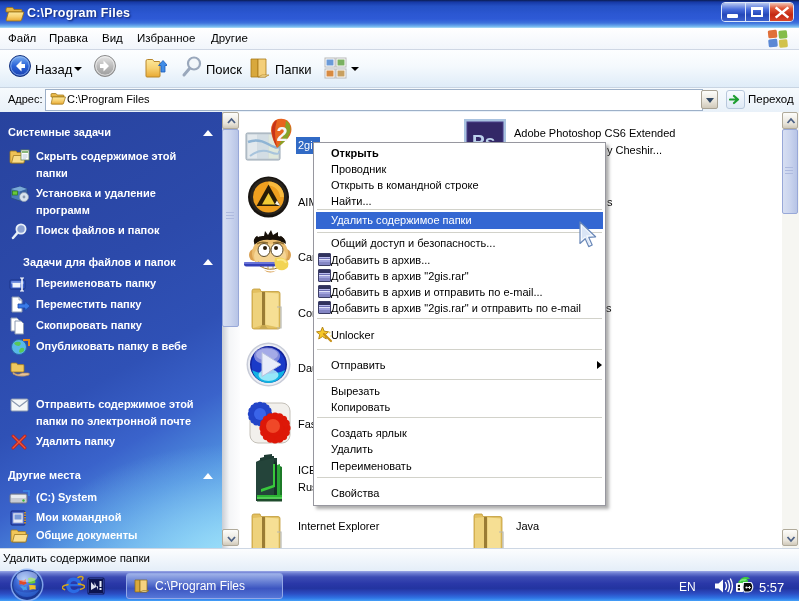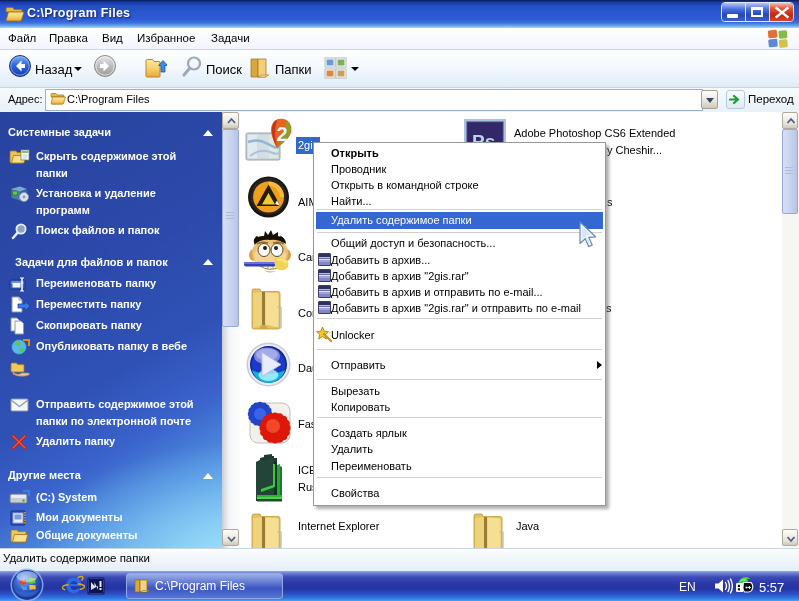--- a/index.html
+++ b/index.html
@@ -109,21 +109,21 @@
     </div>
     <div class="abs" style="left:23px;top:0;width:1px;height:18px;background:#dce6f8;"></div>
     <div class="abs" style="left:47px;top:0;width:1px;height:18px;background:#dce6f8;"></div>
   </div>
 </div>
 <div id="menubar">
   <div class="mitem abs" style="left:8px;">Файл</div>
   <div class="mitem abs" style="left:49px;">Правка</div>
   <div class="mitem abs" style="left:102px;">Вид</div>
   <div class="mitem abs" style="left:137px;">Избранное</div>
-  <div class="mitem abs" style="left:211px;">Задачи</div>
+  <div class="mitem abs" style="left:211px;">Другие</div>
   <div class="mitem abs" style="left:262px;margin-top:48px;">Справка</div>
   <div id="winflag" class="abs" style="left:766px;top:0px;width:24px;height:20px;">
    <svg width="24" height="20" viewBox="0 0 24 20">
     <g transform="rotate(-6 12 10)">
      <rect x="2.5" y="1.5" width="9" height="8" rx="1.5" fill="#e0703a"></rect>
      <rect x="13" y="3" width="8.5" height="8" rx="1.5" fill="#84bc4a"></rect>
      <rect x="2" y="10.5" width="9" height="8" rx="1.5" fill="#5a88d4"></rect>
      <rect x="12.5" y="12" width="8.5" height="8" rx="1.5" fill="#d2c24a"></rect>
     </g>
    </svg>
@@ -223,21 +223,21 @@
 <circle cx="15" cy="12" r="4.5" fill="#d8e2ec" stroke="#8a9ab0" stroke-width=".8"></circle>
 <circle cx="15" cy="12" r="1.4" fill="#8a9ab0"></circle>
 <rect x="3.5" y="6" width="5" height="4" fill="#68c838" stroke="#2a7a18" stroke-width=".7"></rect>
 </svg></i>
     <div class="sb-item abs" style="left:36px;top:73px;">Установка и удаление<br>программ</div>
     <i class="sbi abs" id="si-srch" style="left:9px;top:110px;"><svg width="22" height="18" viewBox="0 0 22 18">
           <circle cx="12" cy="7" r="4.6" fill="#cfe0f0" fill-opacity=".6" stroke="#e8f0f8" stroke-width="1.8"></circle>
           <line x1="8.6" y1="10.6" x2="4" y2="16" stroke="#e8f0f8" stroke-width="2.4" stroke-linecap="round"></line>
         </svg></i>
     <div class="sb-item abs" style="left:36px;top:110px;">Поиск файлов и папок</div>
-    <div class="sb-head abs" style="left:15px;top:144px;">Задачи для файлов и папок</div>
+    <div class="sb-head abs" style="left:23px;top:144px;">Задачи для файлов и папок</div>
     <div class="sb-arrow abs" style="left:203px;top:147px;"></div>
     <i class="sbi abs" id="si-ren" style="left:9px;top:163px;"><svg width="22" height="18" viewBox="0 0 22 18">
 <rect x="1" y="5" width="15" height="9" rx="1" fill="#3a5ec8" stroke="#1a3488" stroke-width="1"></rect>
 <rect x="2.2" y="6.2" width="12.5" height="3" rx=".8" fill="#7a96e0"></rect>
 <rect x="3.5" y="8" width="8" height="4.5" fill="#f0f4fa"></rect>
 <line x1="13" y1="3" x2="13" y2="16" stroke="#fff" stroke-width="1.5"></line>
 <path d="M11 3 L15 3 M11 16 L15 16" stroke="#fff" stroke-width="1.2"></path>
 </svg></i>
     <div class="sb-item abs" style="left:36px;top:163px;">Переименовать папку</div>
     <i class="sbi abs" id="si-move" style="left:9px;top:184px;"><svg width="22" height="18" viewBox="0 0 22 18">
@@ -280,21 +280,21 @@
           <circle cx="14.5" cy="11.5" r="1.2" fill="#38b838"></circle>
           <path d="M14 2 L20 2 L20 7" stroke="#3a8ae8" stroke-width="1.6" fill="none"></path>
         </svg></i>
     <div class="sb-item abs" style="left:36px;top:377px;">(C:) System</div>
     <i class="sbi abs" id="si-mydoc" style="left:9px;top:397px;"><svg width="22" height="18" viewBox="0 0 22 18">
           <rect x="2" y="2" width="14" height="14" rx="1" fill="#3a5ac8" stroke="#16297e" stroke-width="1"></rect>
           <rect x="4" y="4" width="10" height="10" fill="#e8ecf8" stroke="#8a9ac8" stroke-width=".8"></rect>
           <rect x="5.5" y="5.5" width="7" height="5" fill="#7a9ad8"></rect>
           <line x1="16" y1="3" x2="16" y2="15" stroke="#e8a018" stroke-width="1.6" stroke-dasharray="1.5 1"></line>
         </svg></i>
-    <div class="sb-item abs" style="left:36px;top:397px;">Мои документы</div>
+    <div class="sb-item abs" style="left:36px;top:397px;">Мои командной</div>
     <i class="sbi abs" id="si-shdoc" style="left:9px;top:415px;"><svg width="22" height="18" viewBox="0 0 22 18">
           <path d="M2 4 Q2 3 3 3 L7.5 3 Q8.3 3 8.7 3.8 L9.1 4.6 L16 4.6 Q17 4.6 17 5.6 L17 14 Q17 15 16 15 L3 15 Q2 15 2 14 Z" fill="#f2c759" stroke="#a07820" stroke-width=".8"></path>
           <path d="M3.5 15 L5.5 7.5 L18.8 7.5 L16.8 15 Z" fill="#fadf90" stroke="#a07820" stroke-width=".8"></path>
         </svg></i>
     <div class="sb-item abs" style="left:36px;top:415px;">Общие документы</div>
   </div>
   <div id="sb-scroll" class="abs" style="left:222px;top:0;width:18px;height:436px;background:linear-gradient(90deg,#c9cdd4,#f4f5f7 40%,#fdfdfe);">
     <div class="scroll-btn abs" style="left:0px;top:0;width:17px;height:17px;"><svg width="17" height="17" viewBox="0 0 17 17">
           <path d="M5 10 L8.5 6 L12 10" fill="none" stroke="#4d6185" stroke-width="1.8"></path>
         </svg></div>

